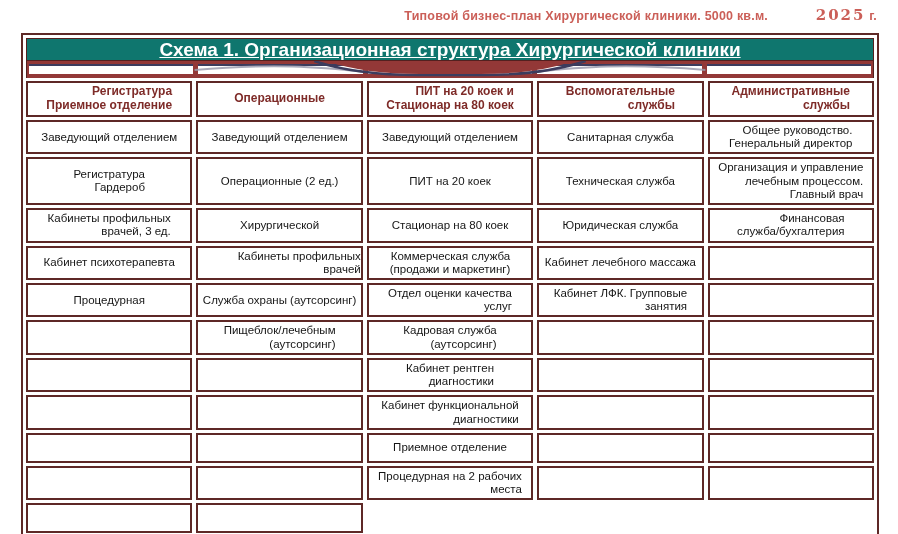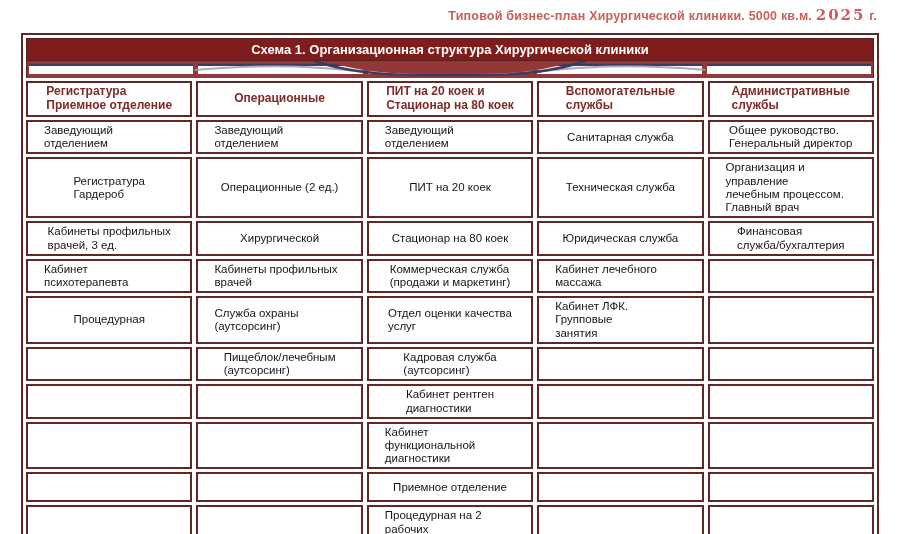--- a/index.html
+++ b/index.html
@@ -8,32 +8,32 @@
     font-family:"Liberation Sans","DejaVu Sans",sans-serif;
   }
   
   .page-header{
     position:absolute;top:6px;left:0;right:21px;
     text-align:right;font-weight:bold;font-size:12.5px;
     color:#cb5f58;letter-spacing:.2px;white-space:nowrap;
   }
   .page-header .year{
     font-family:"DejaVu Serif","Liberation Serif",serif;
-    font-size:15px;font-weight:bold;letter-spacing:2px;
+    font-size:15px;font-weight:bold;letter-spacing:2px;margin-left:44px;
   }
   
   .frame{
     position:absolute;left:21px;top:33px;width:848px;
     border:2px solid #5e2826;background:#fff;padding:3px;
   }
   
   .title-bar{
-    background:#7f1d1d;border:1px solid #53201f;
-    color:#ffffff;font-weight:bold;font-size:13px;
-    text-align:center;height:21px;line-height:21px;
+    background:#0f766e;border:1px solid #53201f;
+    color:#ffffff;font-weight:bold;font-size:19px;
+    text-align:center;height:21px;line-height:21px;text-decoration:underline;
   }
   
   .connector{
     position:relative;height:17px;background:#933837;
     border-left:1px solid #53201f;border-right:1px solid #53201f;
   }
   .connector .bars{
     position:absolute;inset:0;display:grid;
     grid-template-columns:repeat(5,1fr);gap:5px;padding:0 2px;
   }
@@ -43,22 +43,22 @@
   }
   .connector svg{position:absolute;inset:0;width:100%;height:100%;pointer-events:none;}
   
   .grid{
     display:grid;grid-template-columns:repeat(5,1fr);
     gap:3px 4px;margin-top:3px;
   }
   .cell{
     border:2px solid #5e2826;background:#fff;
     display:flex;align-items:center;justify-content:center;
-    text-align:left;font-size:11.5px;line-height:1.15;
-    color:#151515;padding:2px 16px;min-height:22px;
+    text-align:right;font-size:11.5px;line-height:1.15;
+    color:#151515;padding:2px 0;min-height:22px;
     white-space:pre-line;
   }
   .cell.header{
     color:#7e2b28;font-weight:bold;font-size:12px;min-height:28px;
   }
   .wavy{
     text-decoration:underline;
     text-decoration-style:wavy;
     text-decoration-color:#e01515;
     text-decoration-thickness:1px;

